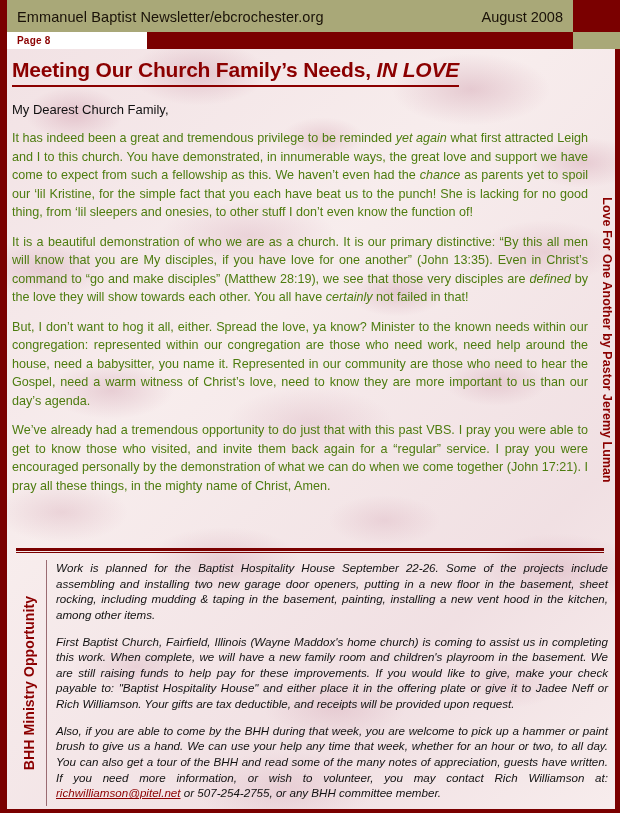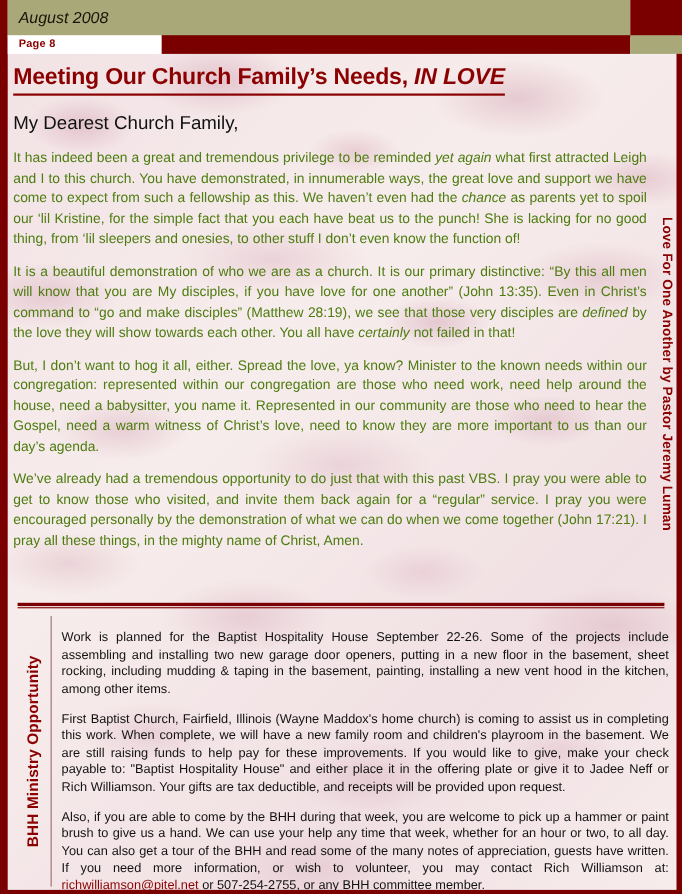--- a/index.html
+++ b/index.html
@@ -111,21 +111,20 @@
     font-size: 14.5px;
     color: #1a1208;
     font-family: "Liberation Sans", sans-serif;
     letter-spacing: 0.1px;
   }
   .masthead-date {
     font-size: 14.5px;
     color: #1a1208;
     font-family: "Liberation Sans", sans-serif;
     font-weight: normal;
-    font-style: italic;
   }
 
   .subbar {
     position: absolute;
     left: 7px; top: 32px;
     width: 594px;
     height: 17px;
     z-index: 6;
   }
   .subbar-white {
@@ -179,21 +178,21 @@
     padding-bottom: 3px;
     display: inline-block;
     border-bottom: 2.5px solid #8b0000;
     white-space: nowrap;
   }
   .headline .it {
     font-style: italic;
   }
 
   .salutation {
-    font-size: 17px;
+    font-size: 13px;
     color: #111111;
     margin: 12px 0 0 0;
     line-height: 1.32;
   }
   .body-p {
     font-size: 12.6px;
     color: #4d7c0f;
     text-align: justify;
     line-height: 1.47;
     margin: 11px 0 0 0;
@@ -276,22 +275,23 @@
     position: absolute;
     left: 30px;
     top: 0;
     width: 1px;
     height: 246px;
     background: #9a6b72;
   }
   .bhh-body {
     position: absolute;
     left: 40px;
-    top: 12px;
+    top: 0;
     width: 552px;
+    font-style: italic;
   }
   .bhh-p {
     font-size: 11.6px;
     color: #111111;
     text-align: justify;
     line-height: 1.35;
     margin: 0 0 11px 0;
   }
   .bhh-p:last-child { margin-bottom: 0; }
   .email-link {
@@ -305,20 +305,21 @@
 <div class="page">
 
   <div class="paper-texture"></div>
 
   <div class="border-left"></div>
   <div class="border-right"></div>
   <div class="border-bottom"></div>
 
   <div class="masthead">
     <div class="masthead-olive">
+      <span class="masthead-title">Emmanuel Baptist Newsletter/ebcrochester.org</span>
       <span class="masthead-date">August 2008</span>
     </div>
     <div class="masthead-red-right"></div>
   </div>
 
   <div class="subbar">
     <div class="subbar-white">
       <span class="page-num">Page 8</span>
     </div>
     <div class="subbar-red"></div>

